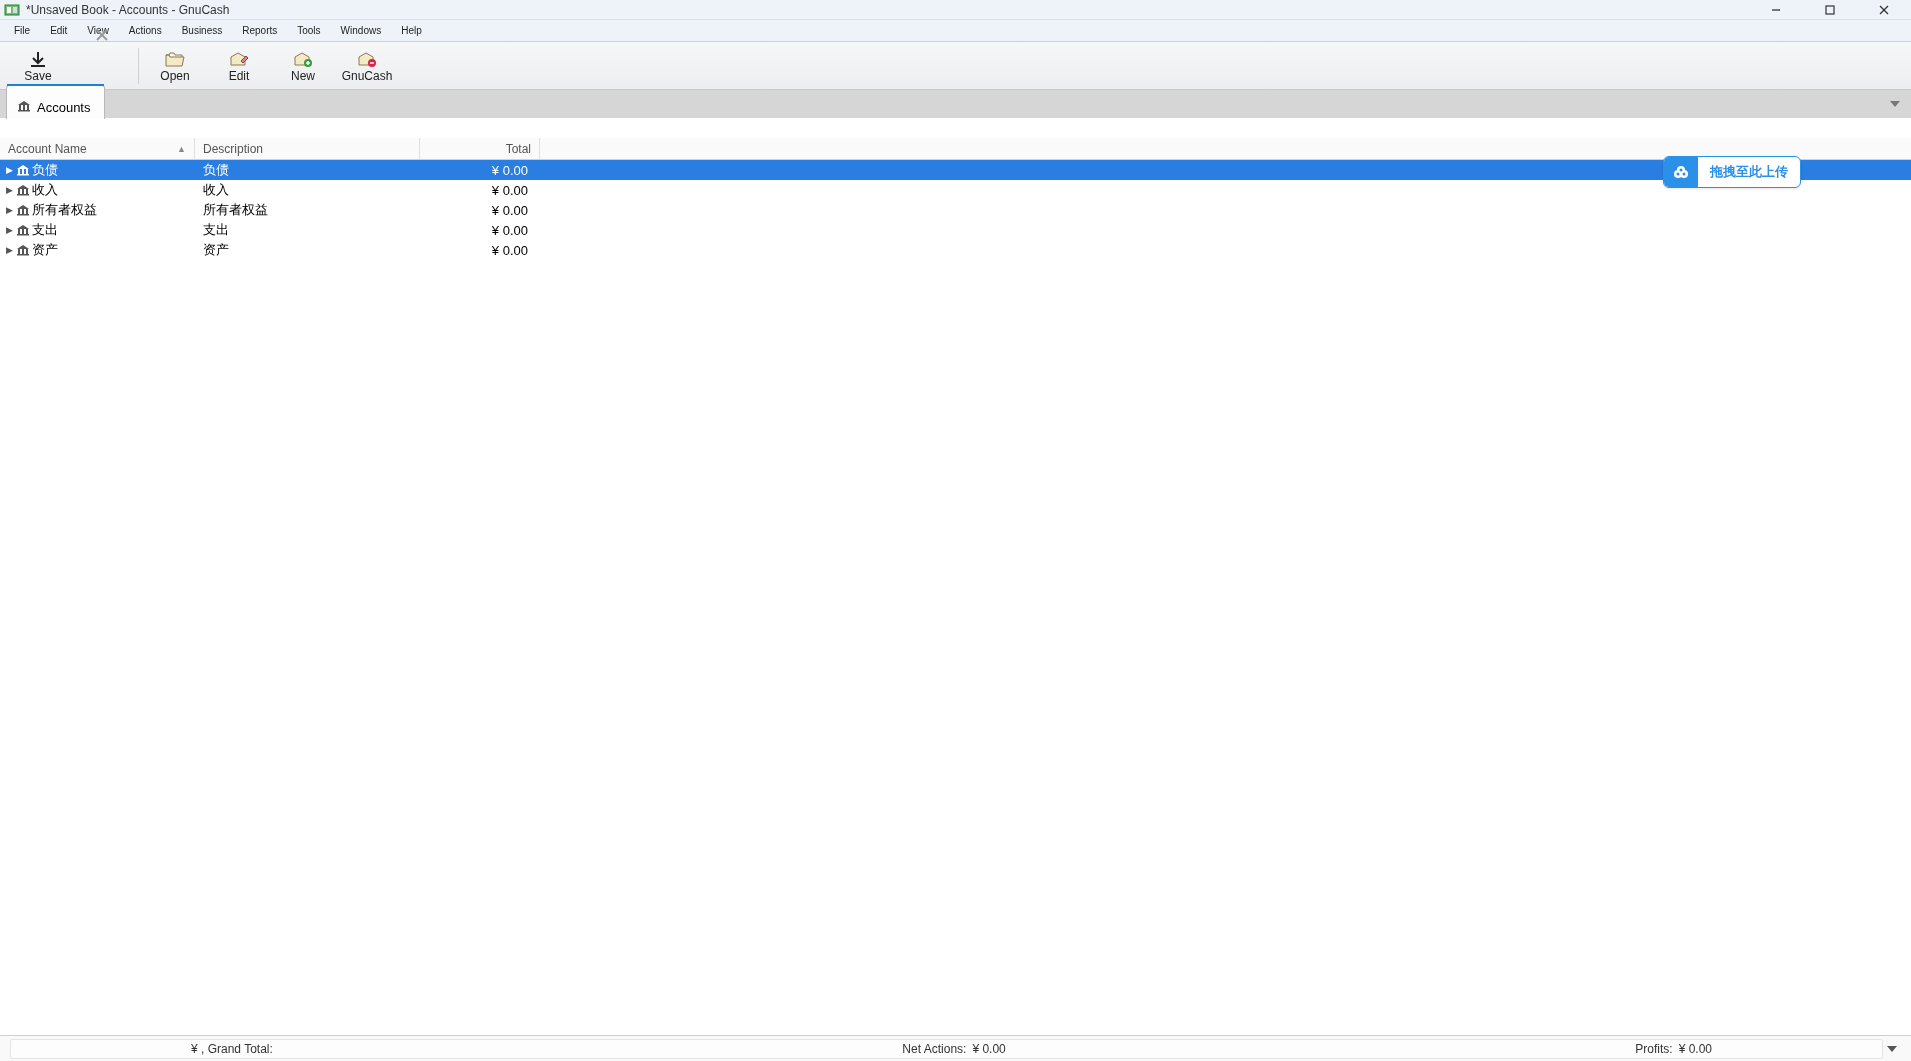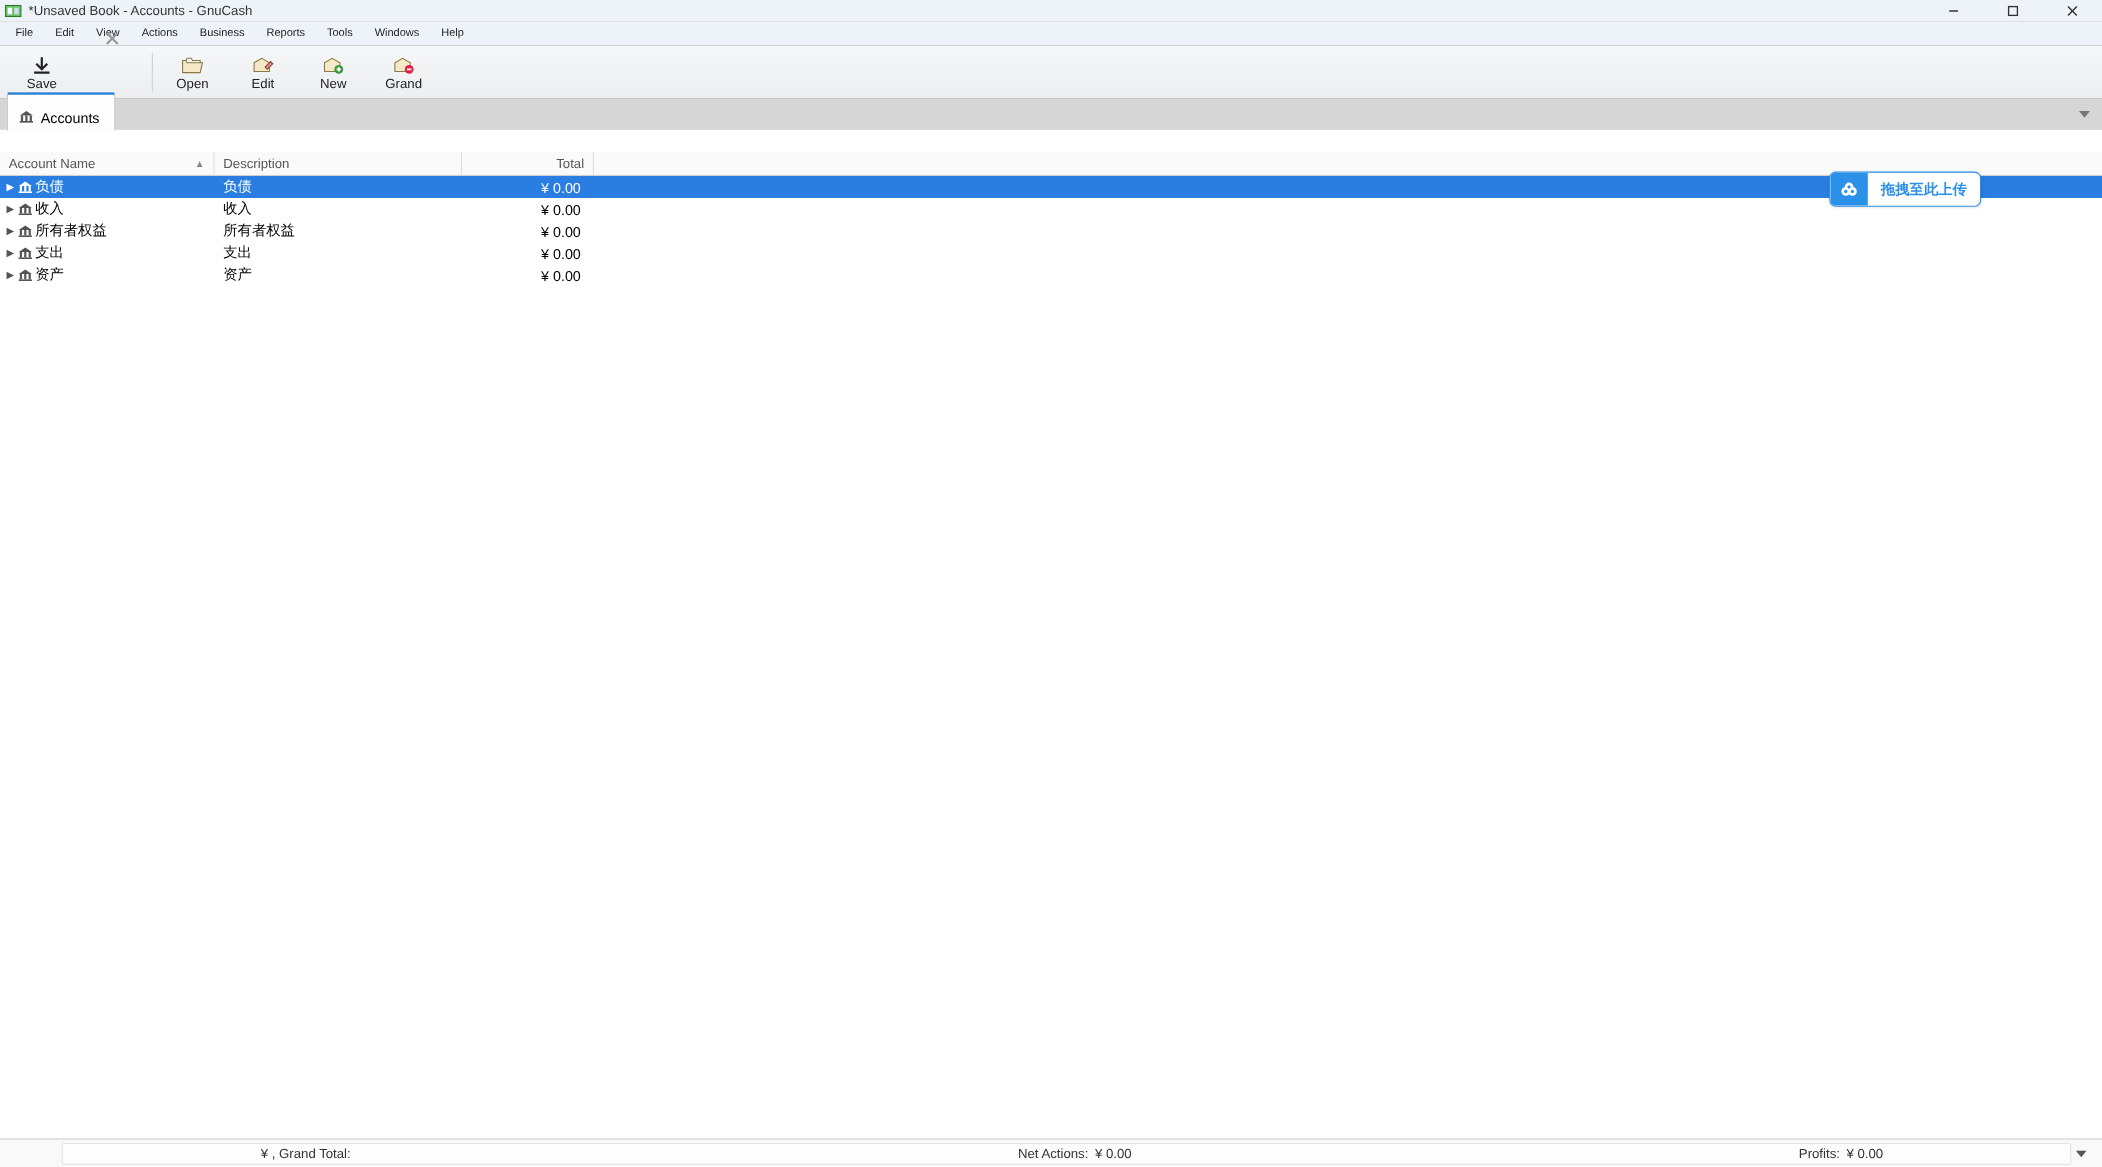--- a/index.html
+++ b/index.html
@@ -185,21 +185,20 @@
       flex: 1;
       background: #fdfdfd;
       border: 1px solid #e4e4e4;
       border-radius: 2px;
       height: 20px;
       display: flex;
       align-items: center;
       padding: 0 10px;
       font-size: 12px;
       color: #333;
-      margin-left: 46px;
     }
     .status-seg { display: flex; gap: 6px; }
     .status-left { margin-left: 170px; }
     .status-right-caret { width: 18px; display:flex; align-items:center; justify-content:center; color:#555; cursor:pointer; }
   </style>
 </head>
 <body>
 
 <div class="titlebar">
   <span class="titlebar-icon">
@@ -293,21 +292,21 @@
     <span>New</span>
   </div>
   <div class="tool-btn">
     <span class="tool-icon">
       <svg width="22" height="18" viewBox="0 0 22 18">
           <path d="M3 7 L3 15 L17 15 L17 7 L10 3 Z" fill="#f5e9c8" stroke="#8a7a4a"></path>
           <circle cx="16" cy="13" r="4" fill="#d24"></circle>
           <line x1="14" y1="13" x2="18" y2="13" stroke="#fff" stroke-width="1.5"></line>
         </svg>
     </span>
-    <span>Grand</span>
+    <span>GnuCash</span>
   </div>
 </div>
 
 <div class="tabbar">
   <div class="tab active">
     <span>
       <svg width="14" height="12" viewBox="0 0 14 12">
           <polygon points="7,1 13,5 1,5" fill="#555"></polygon>
           <rect x="2" y="5" width="2" height="5" fill="#555"></rect>
           <rect x="6" y="5" width="2" height="5" fill="#555"></rect>

